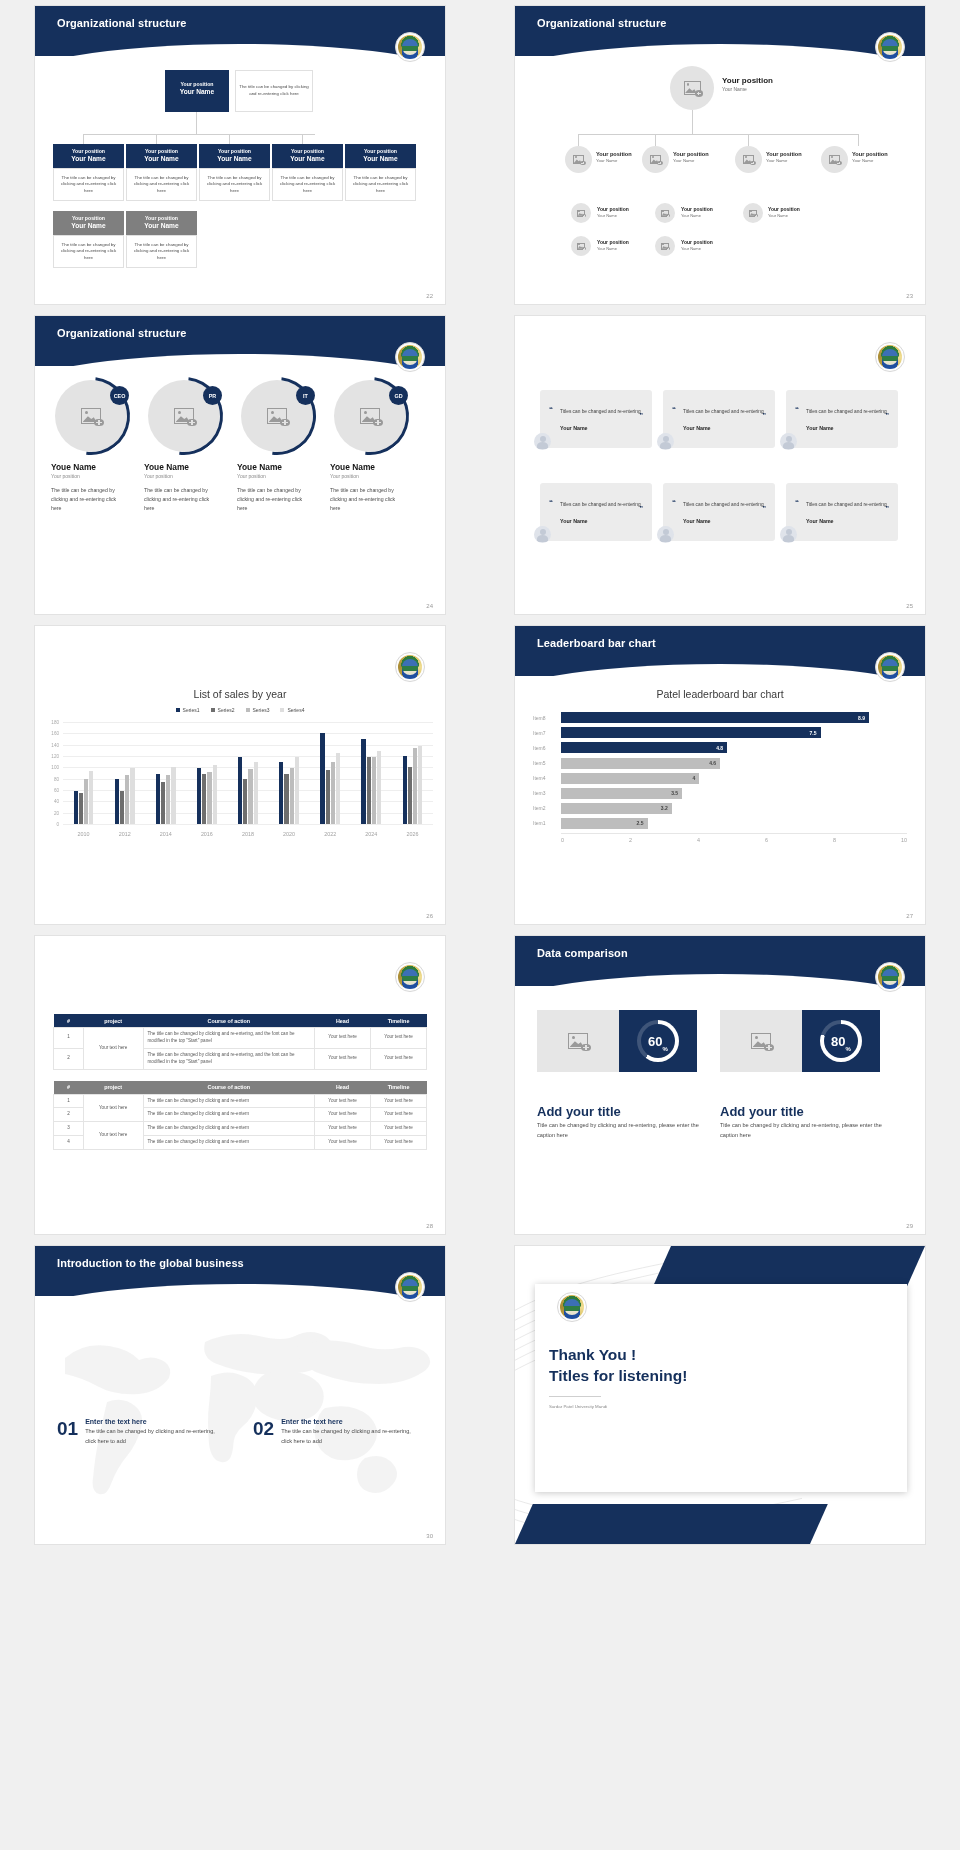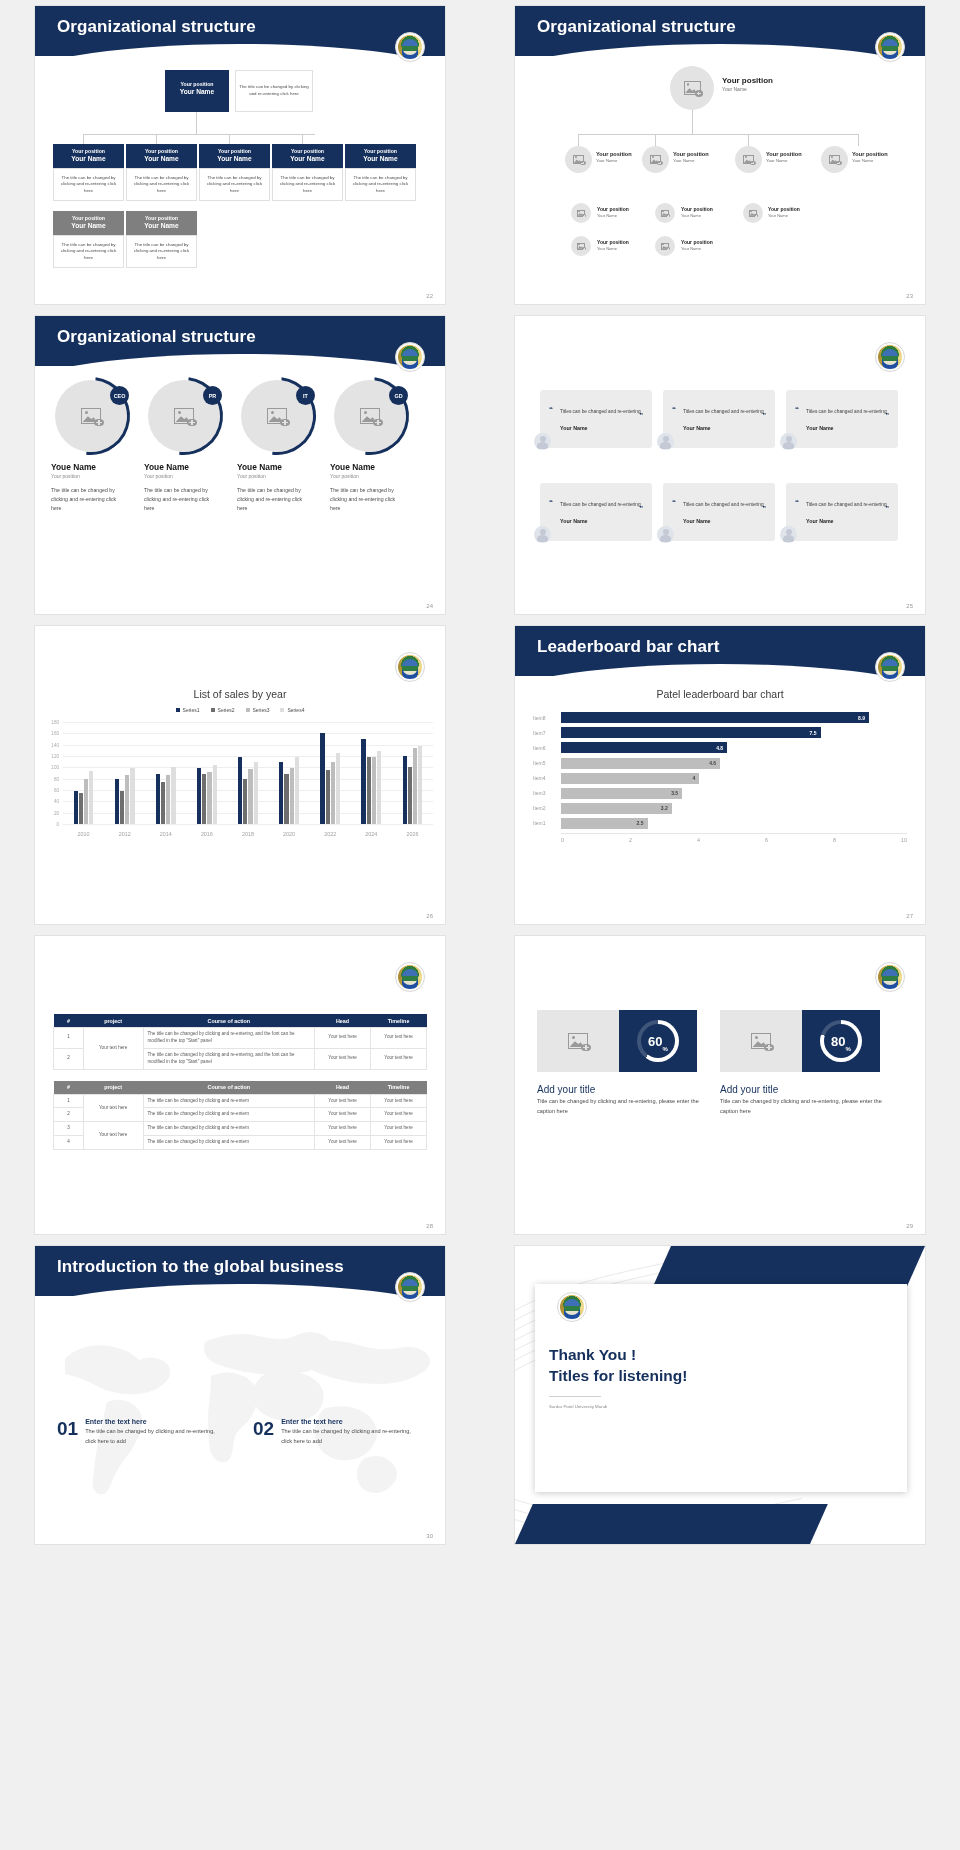--- a/index.html
+++ b/index.html
@@ -30,21 +30,21 @@
     position:absolute; top:0; left:0; right:0; height:50px;
     background:#15305c;
     overflow:hidden;
   }
   .hdr::after{
     content:""; position:absolute; left:-8%; bottom:-30px; width:116%; height:42px;
     background:#ffffff; border-radius:50%/100% 100% 0 0;
   }
   .hdr-title{
     position:absolute; left:22px; top:11px;
-    color:#fff; font-size:17px; font-weight:bold; letter-spacing:.1px;
+    color:#fff; font-size:11px; font-weight:bold; letter-spacing:.1px;
   }
   .logo{
     position:absolute; right:20px; top:26px;
     width:30px;height:30px;border-radius:50%;
     background:#fdfdfd; border:1px solid #d8d8d8;
     z-index:6; display:flex;align-items:center;justify-content:center;
   }
   .logo .seal{
     width:24px;height:24px;border-radius:50%;
     background:
@@ -150,21 +150,21 @@
   .tbl td.c{text-align:center;}
 
   
   .dcwrap{position:absolute;top:22px;display:flex;}
   .dcimg{width:82px;height:62px;background:#e6e6e6;display:flex;align-items:center;justify-content:center;}
   .dcpct{width:78px;height:62px;background:#15305c;display:flex;align-items:center;justify-content:center;}
   .ring{position:relative;width:42px;height:42px;border-radius:50%;
         display:flex;align-items:center;justify-content:center;}
   .ring .v{color:#fff;font-size:13px;font-weight:bold;z-index:2;}
   .ring .u{color:#fff;font-size:6px;font-weight:bold;z-index:2;align-self:flex-end;margin-bottom:10px;}
-  .dctitle{font-size:10px;font-weight:normal;color:#15305c;}
+  .dctitle{font-size:13px;font-weight:bold;color:#15305c;margin-top:20px;}
   .dctxt{font-size:5.6px;color:#4a4a4a;line-height:1.75;margin-top:2px;}
 
   
   .worldmap{position:absolute;inset:0;opacity:.5;}
   .gnum{font-size:19px;font-weight:bold;color:#15305c;}
   .ghead{font-size:7px;font-weight:bold;color:#15305c;}
   .gtxt{font-size:5.6px;color:#4a4a4a;line-height:1.7;margin-top:2px;}
 
   
   .ty-outer{position:absolute;inset:0;background:#fff;overflow:hidden;}
@@ -807,20 +807,23 @@
             </tr>
           </tbody>
         </table>
       </div>
 
     </div>
     <div class="pgnum">28</div>
   </div>
 
   <div class="slide">
+    <div class="hdr">
+      <div class="hdr-title">Data comparison</div>
+    </div>
     <div class="logo">
         <div class="seal"></div>
       </div>
     <div class="body-area">
 
       <div class="dcwrap" style="left:22px;">
         <div class="dcimg">
           <span class="ph" style="width:20px;height:16px;">
             <span class="fr"></span>
               <span class="dot"></span>

